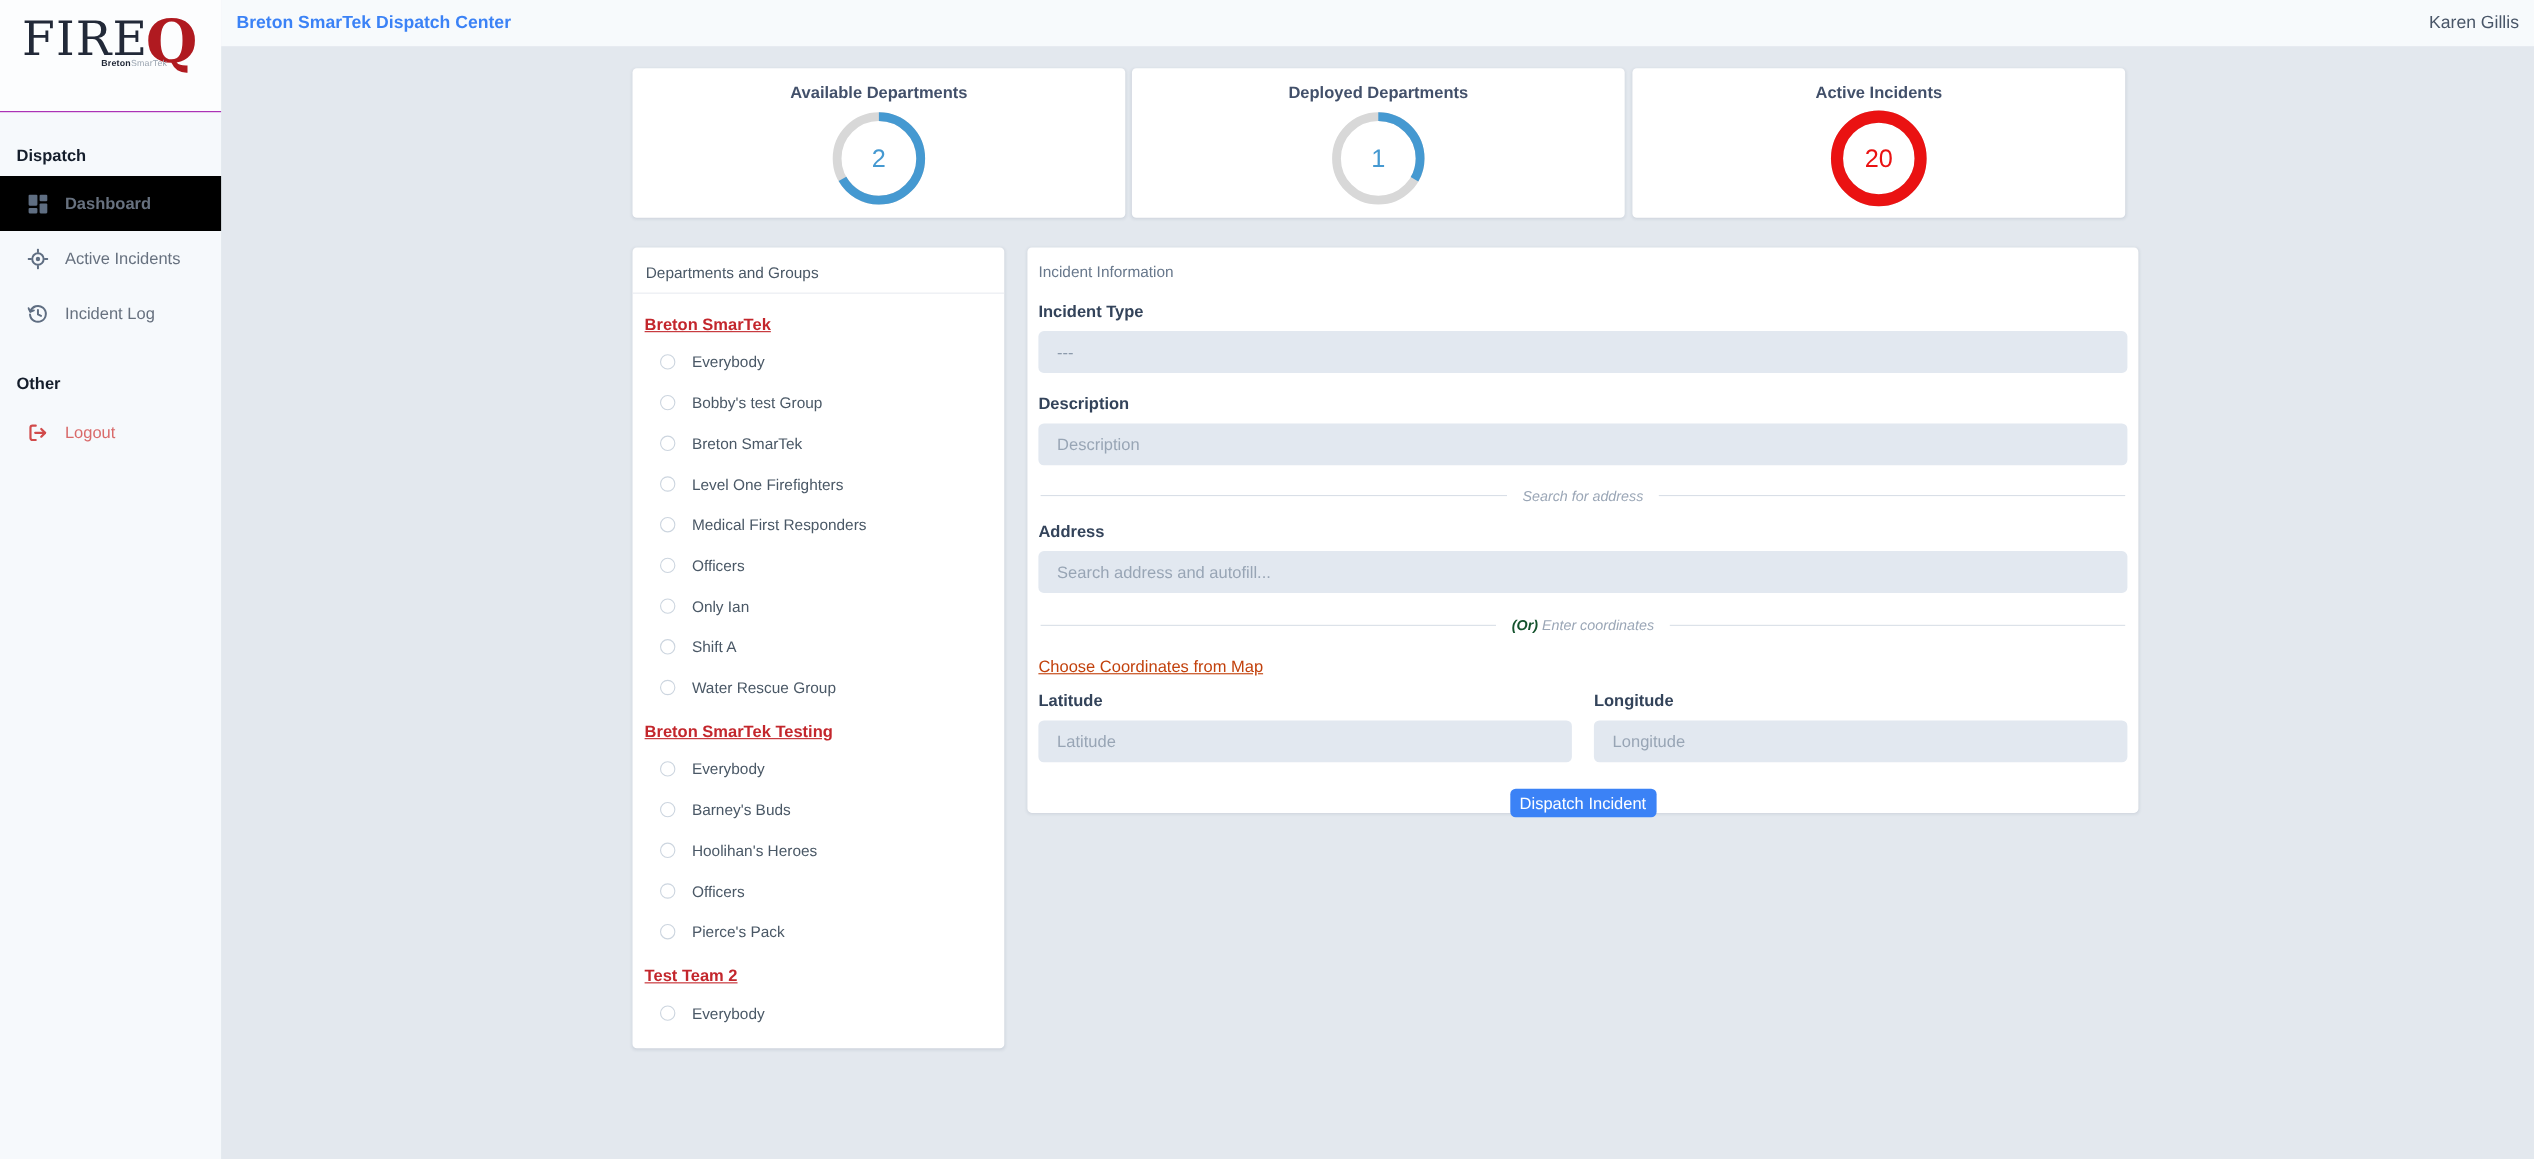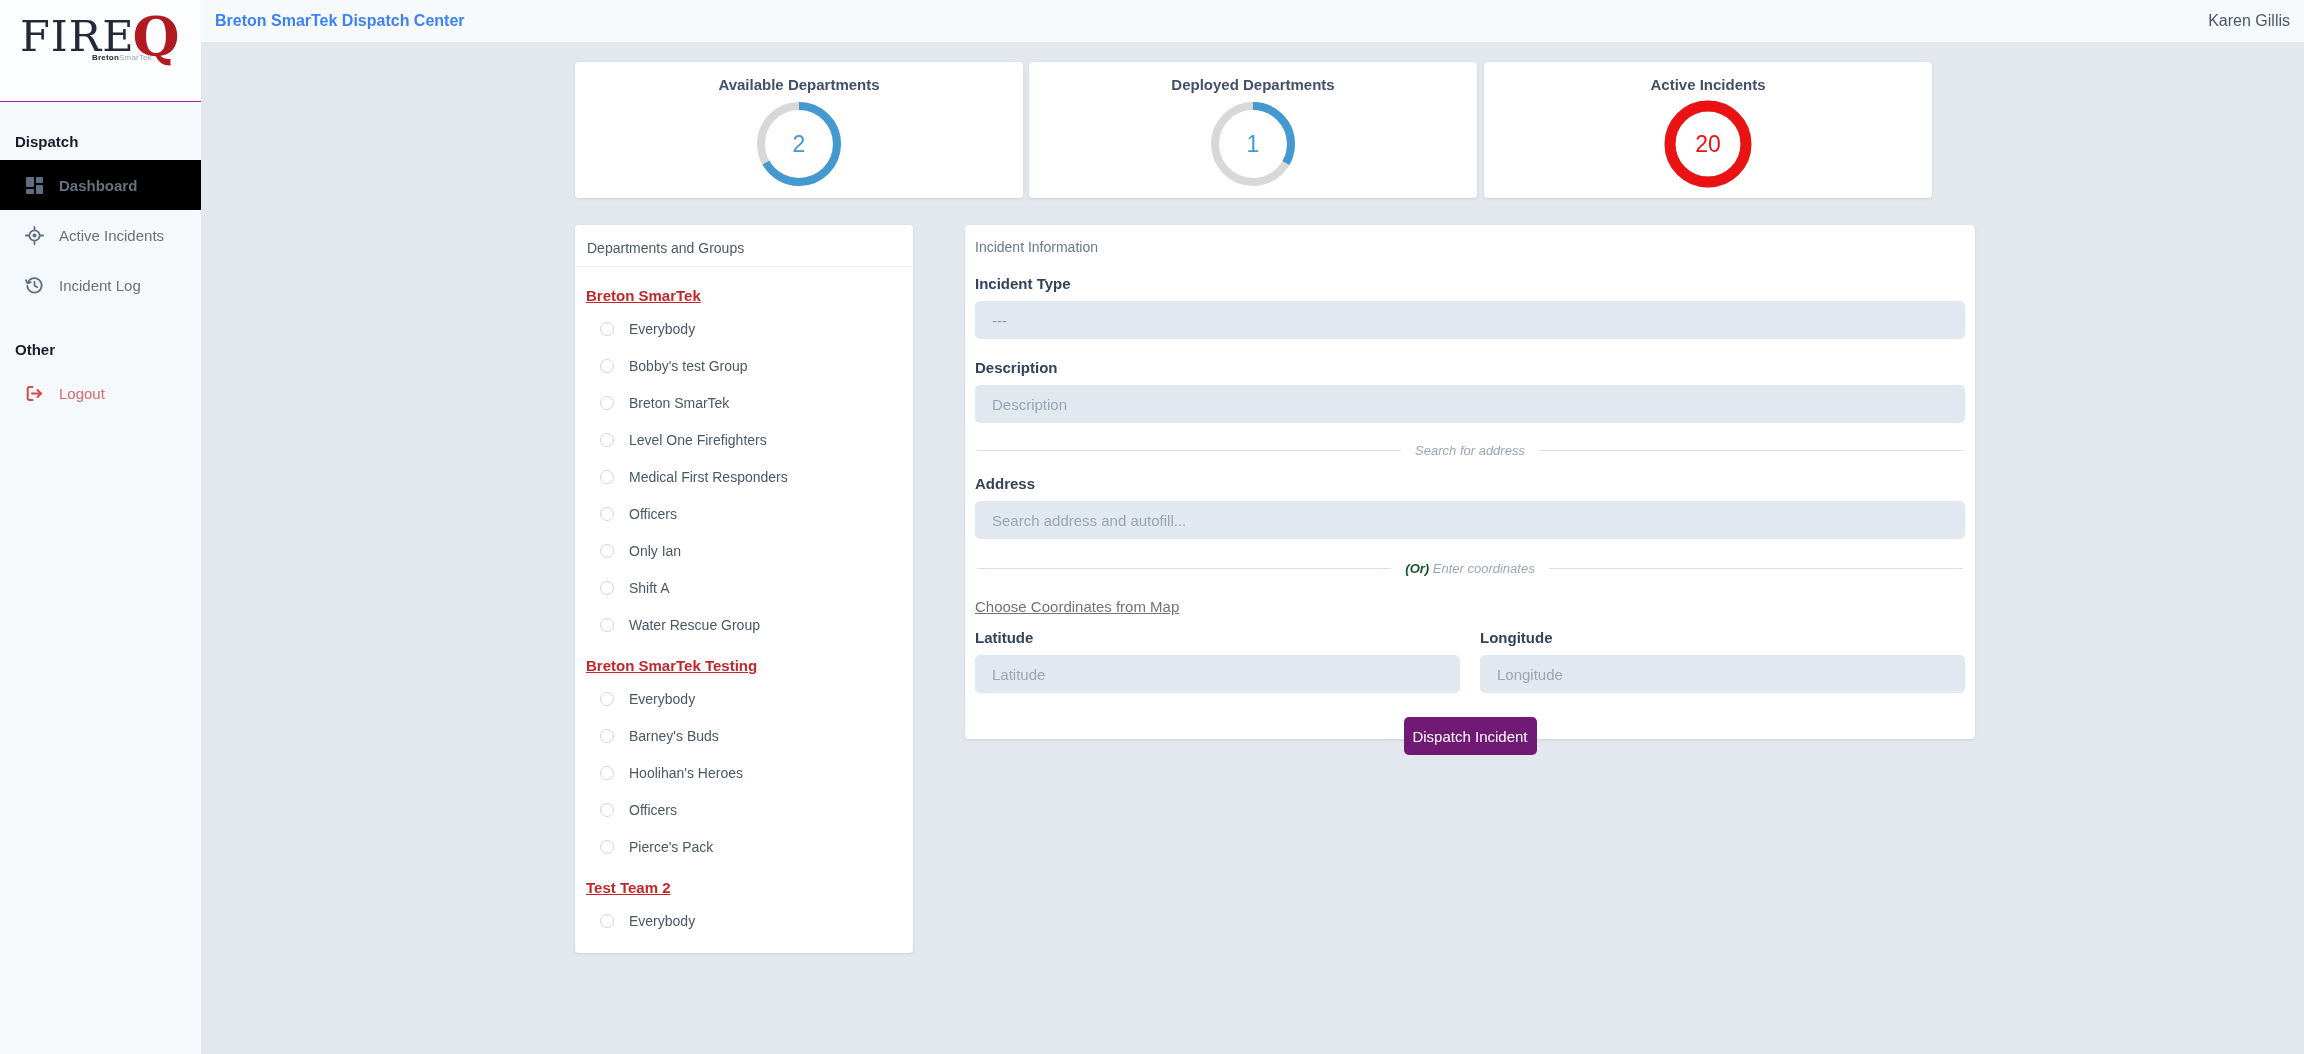--- a/index.html
+++ b/index.html
@@ -55,21 +55,21 @@
     border-bottom:1px solid #e8ecf1; }
   .dept-groups { padding:6px 21px 0 11px; }
   .group-header { display:inline-block; font-size:15px; font-weight:bold;
     color:#c3262c; text-decoration:underline; margin:14px 0 6px 0; cursor:pointer; }
   .option-row { display:flex; align-items:center; height:37px; padding-left:14px; }
   .option-row input[type=radio] { appearance:none; -webkit-appearance:none;
     width:14px; height:14px; border:1px solid #ccd5df; border-radius:50%;
     background:#fff; margin:0 15px 0 0; cursor:pointer; flex:0 0 auto; }
   .option-row .opt-label { font-size:14px; color:#4a5866; }
 
-  .form-panel { left:965px; top:225px; width:1010px; height:514px; padding:14px 10px; }
+  .form-panel { left:934px; top:225px; width:1010px; height:514px; padding:14px 10px; }
   .form-title { font-size:14px; color:#68788c; }
   .field-label { display:block; font-size:15px; font-weight:bold; color:#33435a; }
   .input, .select { width:100%; height:38px; background:#e2e8f0; border:none;
     border-radius:5px; font-size:15px; color:#3c4a5c; padding:0 17px;
     font-family:"Liberation Sans", sans-serif; display:flex; align-items:center; }
   .input::placeholder { color:#98a5b5; opacity:1; }
   .select { color:#8c9aab; cursor:pointer; }
 
   .lbl-type { margin-top:20px; }
   .sel-type { margin-top:9px; }
@@ -79,29 +79,29 @@
   .divider { display:flex; align-items:center; margin:0 2px; }
   .divider .line { flex:1; height:1px; background:#d9dfe7; }
   .divider .div-text { font-style:italic; font-size:13px; color:#9aa6b6;
     padding:0 14px; white-space:nowrap; }
   .divider .div-text b { color:#14532d; }
   .div1 { margin-top:20px; }
   .div2 { margin-top:22px; }
   .lbl-addr { margin-top:17px; }
   .inp-addr { margin-top:9px; }
 
-  .map-link { display:inline-block; margin-top:22px; font-size:15px; color:#737373;
+  .map-link { display:inline-block; margin-top:22px; font-size:15px; color:#c2410c;
     text-decoration:underline; cursor:pointer; }
 
   .coord-grid { display:flex; gap:20px; margin-top:13px; }
   .coord-col { flex:1; }
   .coord-col .input { margin-top:9px; }
 
-  .submit-btn { display:block; margin:24px auto 0 auto; width:133px; height:38px;
-    background:#701a75; color:#ffffff; font-size:15px; border:none; border-radius:5px;
+  .submit-btn { display:block; margin:24px auto 0 auto; width:133px; height:26px;
+    background:#3b82f6; color:#ffffff; font-size:15px; border:none; border-radius:5px;
     font-family:"Liberation Sans", sans-serif; cursor:pointer; }
 </style>
 </head>
 <body>
 
 <div class="sidebar">
   <div class="logo-area">
     <div class="logo-line">
       <span class="logo-fire">FIRE</span>
         <span class="logo-q">Q</span>

